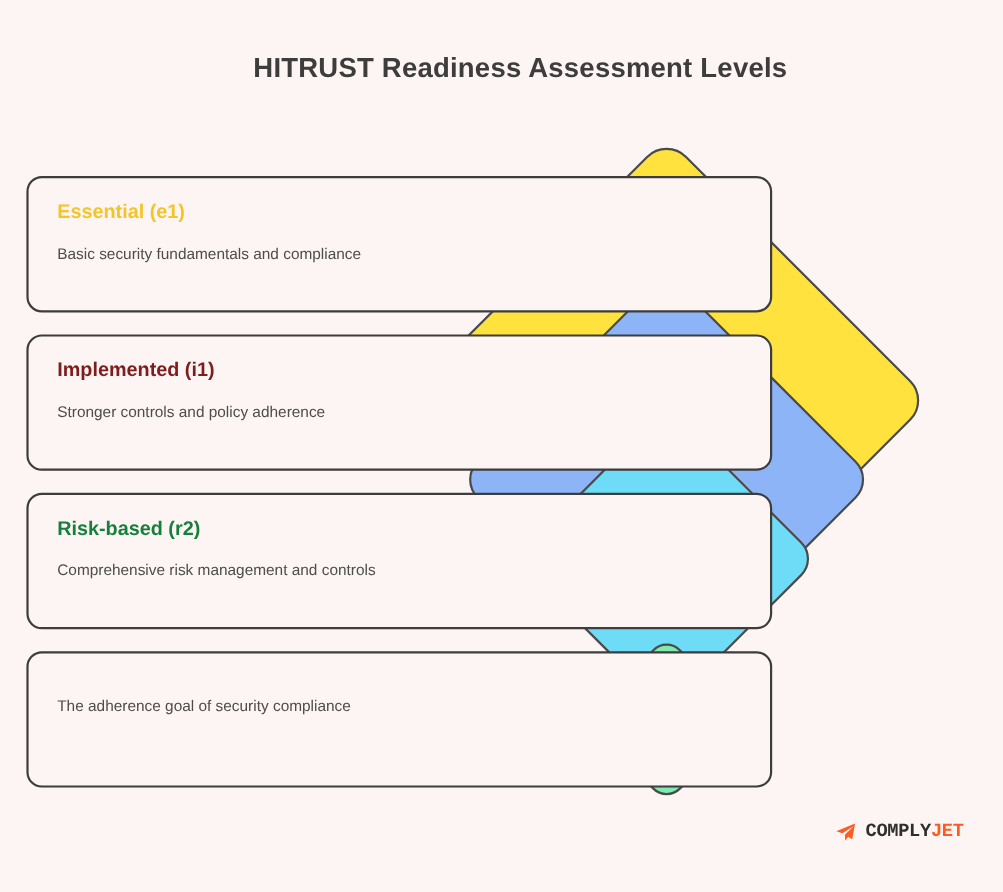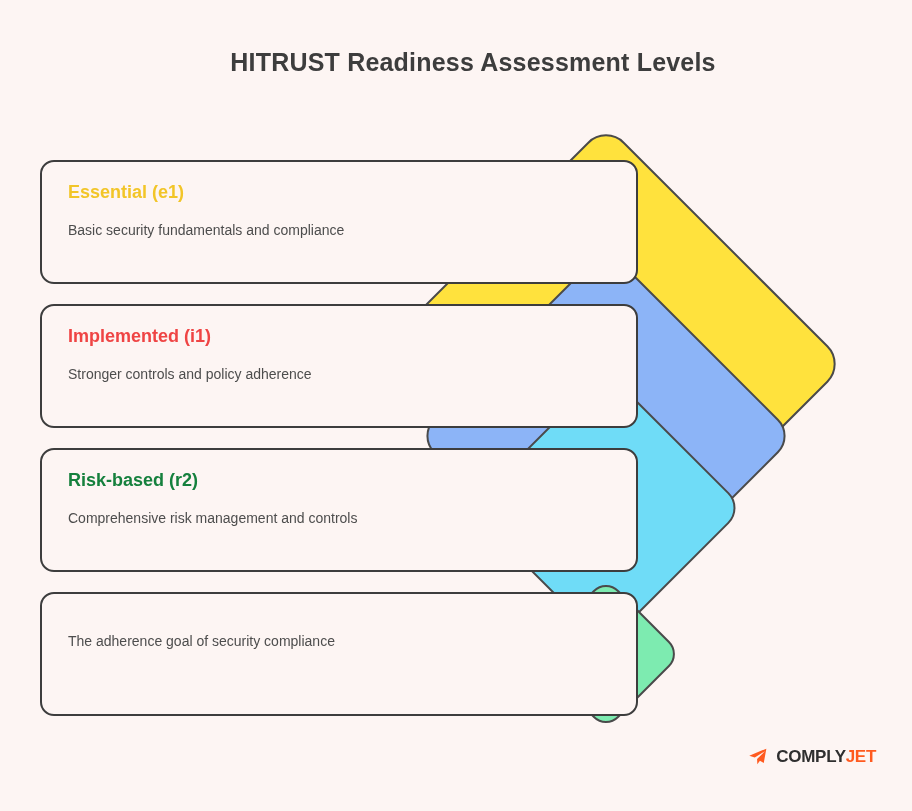--- a/index.html
+++ b/index.html
@@ -78,22 +78,22 @@
     color: #3d3d3d;
   }
   .i1 { left: 583px; top: 211px; }
   .i2 { left: 583px; top: 354px; }
   .i3 { left: 583px; top: 497px; }
   .i4 { left: 585px; top: 627px; width: 42px; height: 42px;}
 
   
   .card {
     position: absolute;
-    left: 40px;
-    width: 598px;
+    left: 24px;
+    width: 678px;
     border: 2px solid #3d3d3d;
     border-radius: 14px;
     background: #fdf5f3;
     box-sizing: border-box;
     padding: 20px 26px 18px 26px;
   }
   .card.c1 { top: 160px; height: 124px; }
   .card.c2 { top: 304px; height: 124px; }
   .card.c3 { top: 448px; height: 124px; }
   .card.c4 { top: 592px; height: 124px; }
@@ -104,32 +104,33 @@
     margin: 0 0 9px 0;
   }
   .card-desc {
     font-size: 14px;
     color: #4d4d4d;
     line-height: 1.35;
     max-width: 300px;
     margin-top: 18px;
   }
   .t-e1 { color: #f2c528; }
-  .t-i1 { color: #ef4444; }
+  .t-i1 { color: #7f1d1d; }
   .t-r2 { color: #15803d; }
   .t-hc { color: #3bc47e; }
 
   
   .logo {
     position: absolute;
     right: 36px;
     bottom: 44px;
     display: flex;
-    align-items: center;
+    align-items: flex-start;
     gap: 7px;
+    font-family: Liberation Mono, monospace;
   }
   .logo-mark {
     width: 22px;
     height: 20px;
     color: #ff5a1f;
     display: block;
   }
   .logo-text {
     font-size: 17px;
     font-weight: bold;

